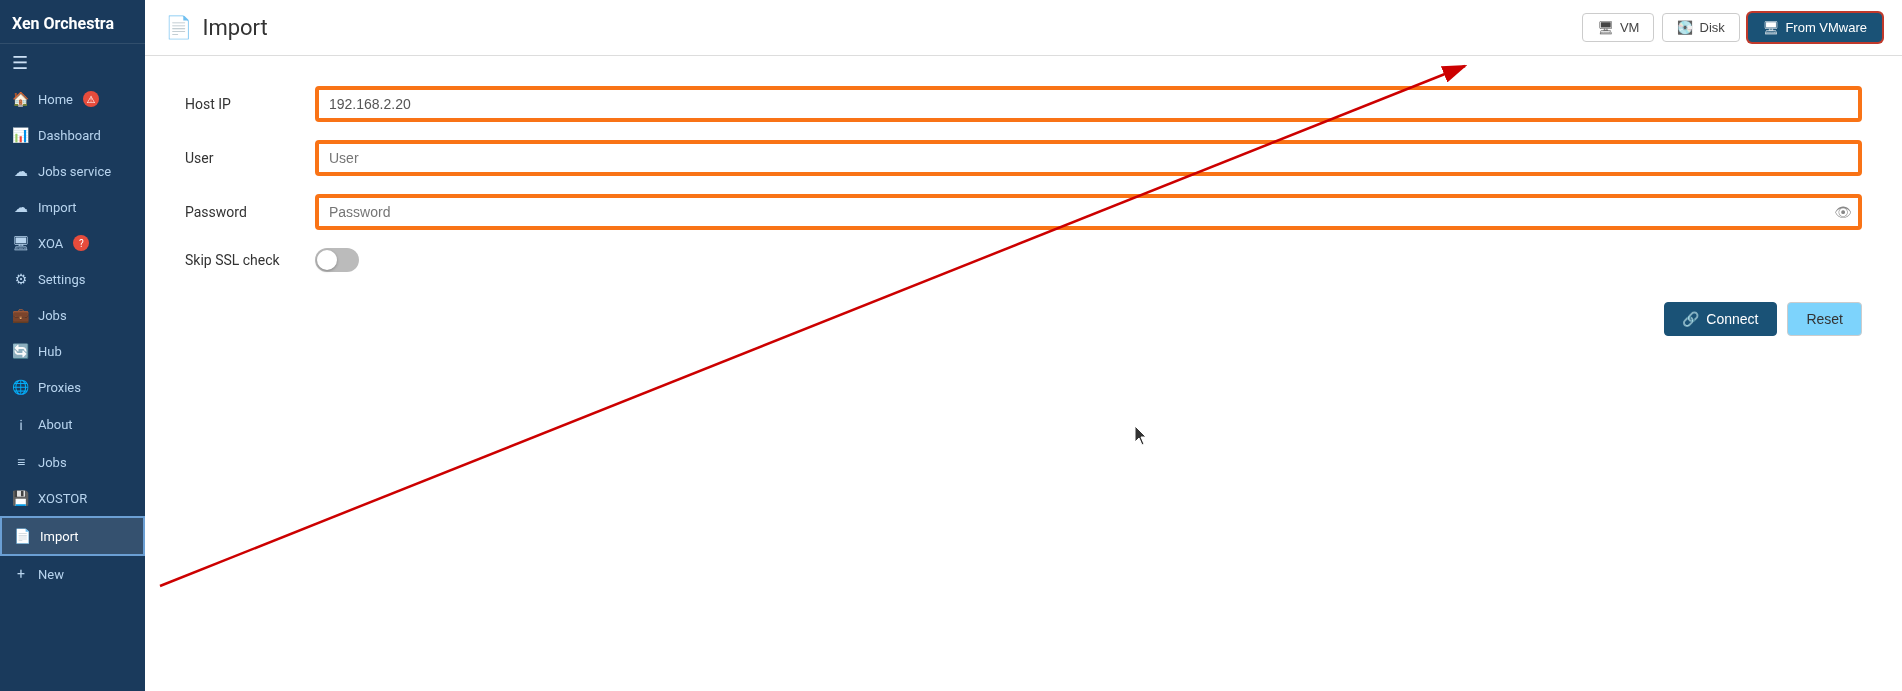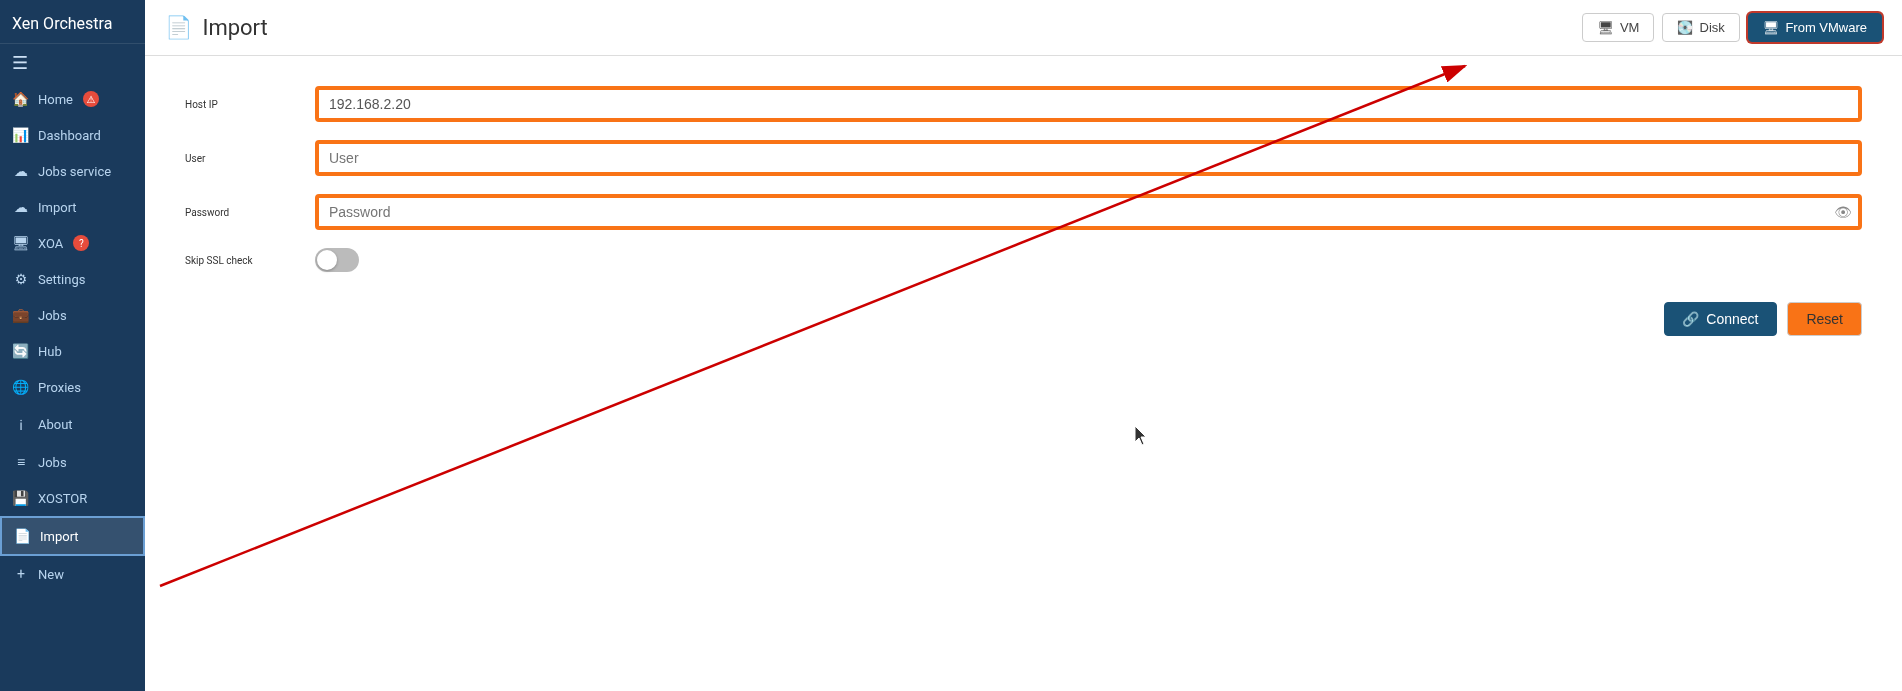--- a/index.html
+++ b/index.html
@@ -12,21 +12,21 @@
       color: #cce0f5;
       display: flex;
       flex-direction: column;
       flex-shrink: 0;
       height: 691px;
       overflow: hidden;
     }
     #sidebar .app-title {
       color: #fff;
       font-size: 16px;
-      font-weight: normal;
+      font-weight: bold;
       padding: 14px 12px 10px 12px;
       border-bottom: 1px solid rgba(255,255,255,0.1);
     }
     #sidebar .hamburger {
       font-size: 18px;
       padding: 8px 12px;
       cursor: pointer;
       color: #cce0f5;
     }
     .nav-item {
@@ -117,21 +117,21 @@
       overflow: hidden;
     }
 
     .form-row {
       display: flex;
       align-items: center;
       margin-bottom: 18px;
     }
     .form-label {
       width: 130px;
-      font-size: 10px;
+      font-size: 14px;
       color: #333;
       flex-shrink: 0;
     }
     .form-control {
       flex: 1;
       height: 36px;
       border: 4px solid #f97316;
       border-radius: 4px;
       padding: 0 10px;
       font-size: 14px;
@@ -191,21 +191,21 @@
       display: flex;
       align-items: center;
       gap: 6px;
     }
     .btn-primary {
       background: #1a5276;
       color: #fff;
       border-color: #1a5276;
     }
     .btn-default {
-      background: #f97316;
+      background: #7dd3fc;
       color: #333;
     }
 
     
     .arrow-overlay {
       position: absolute;
       top: 0; left: 0;
       width: 100%; height: 100%;
       pointer-events: none;
     }

